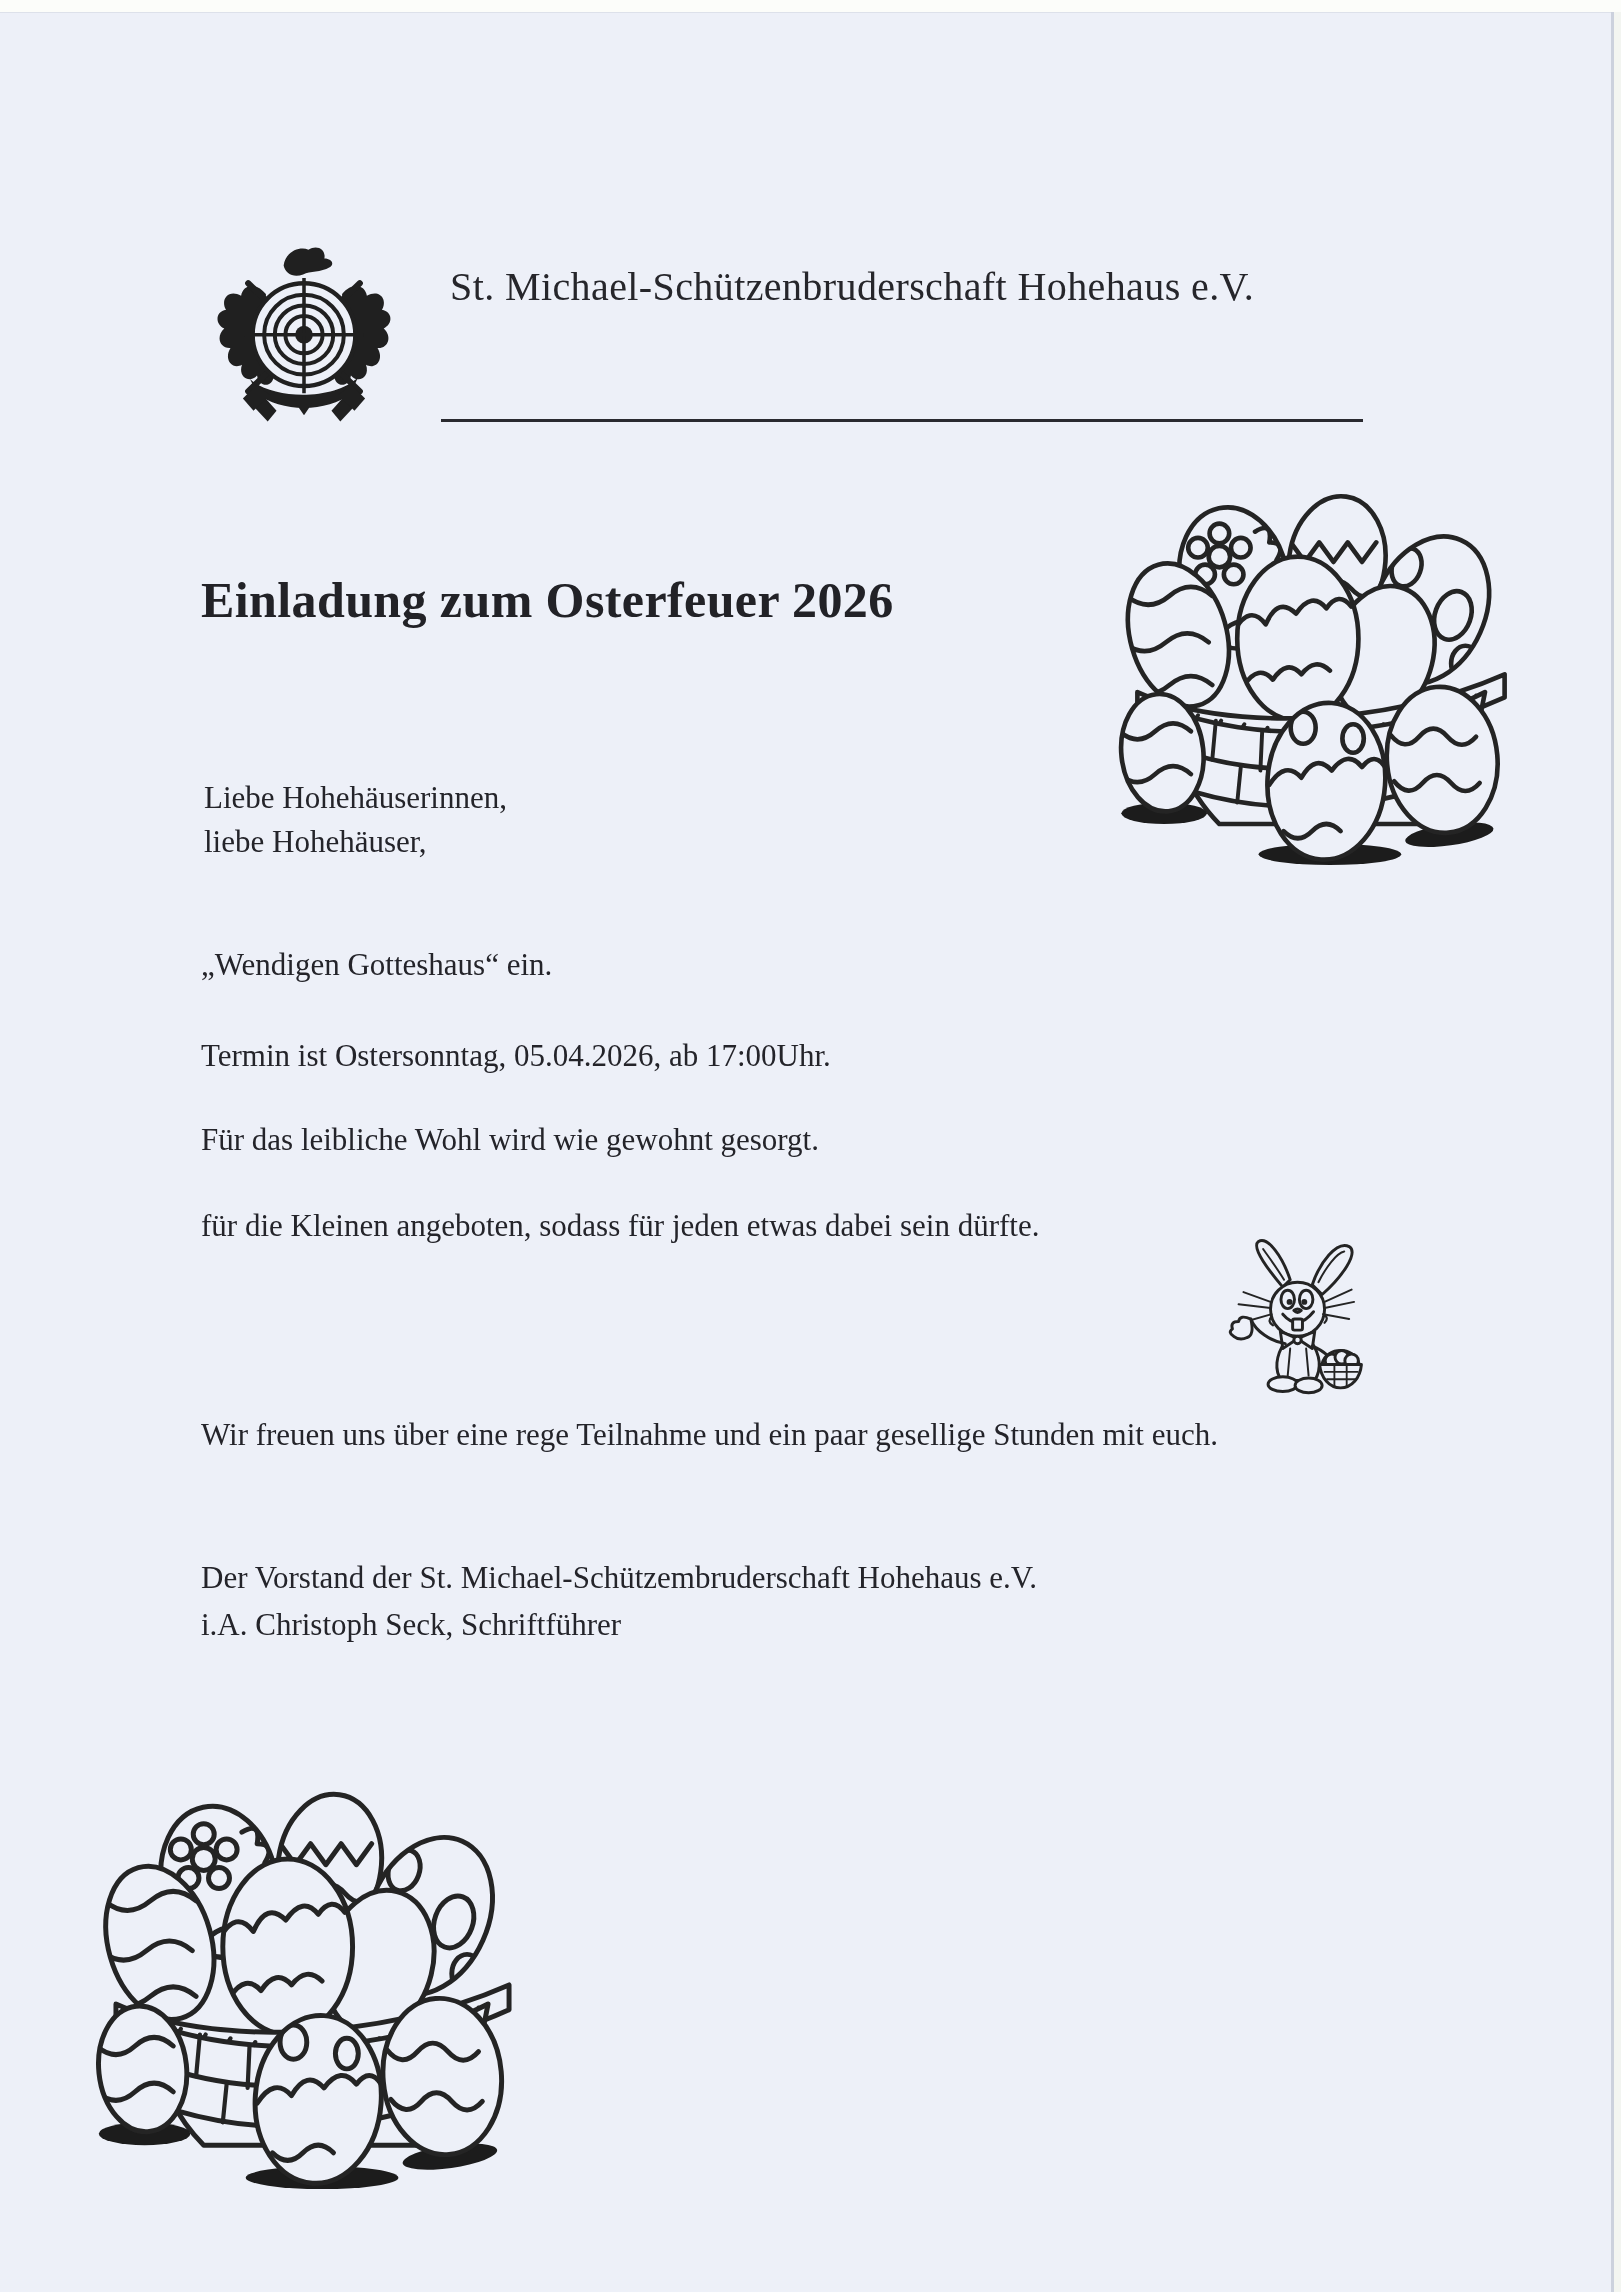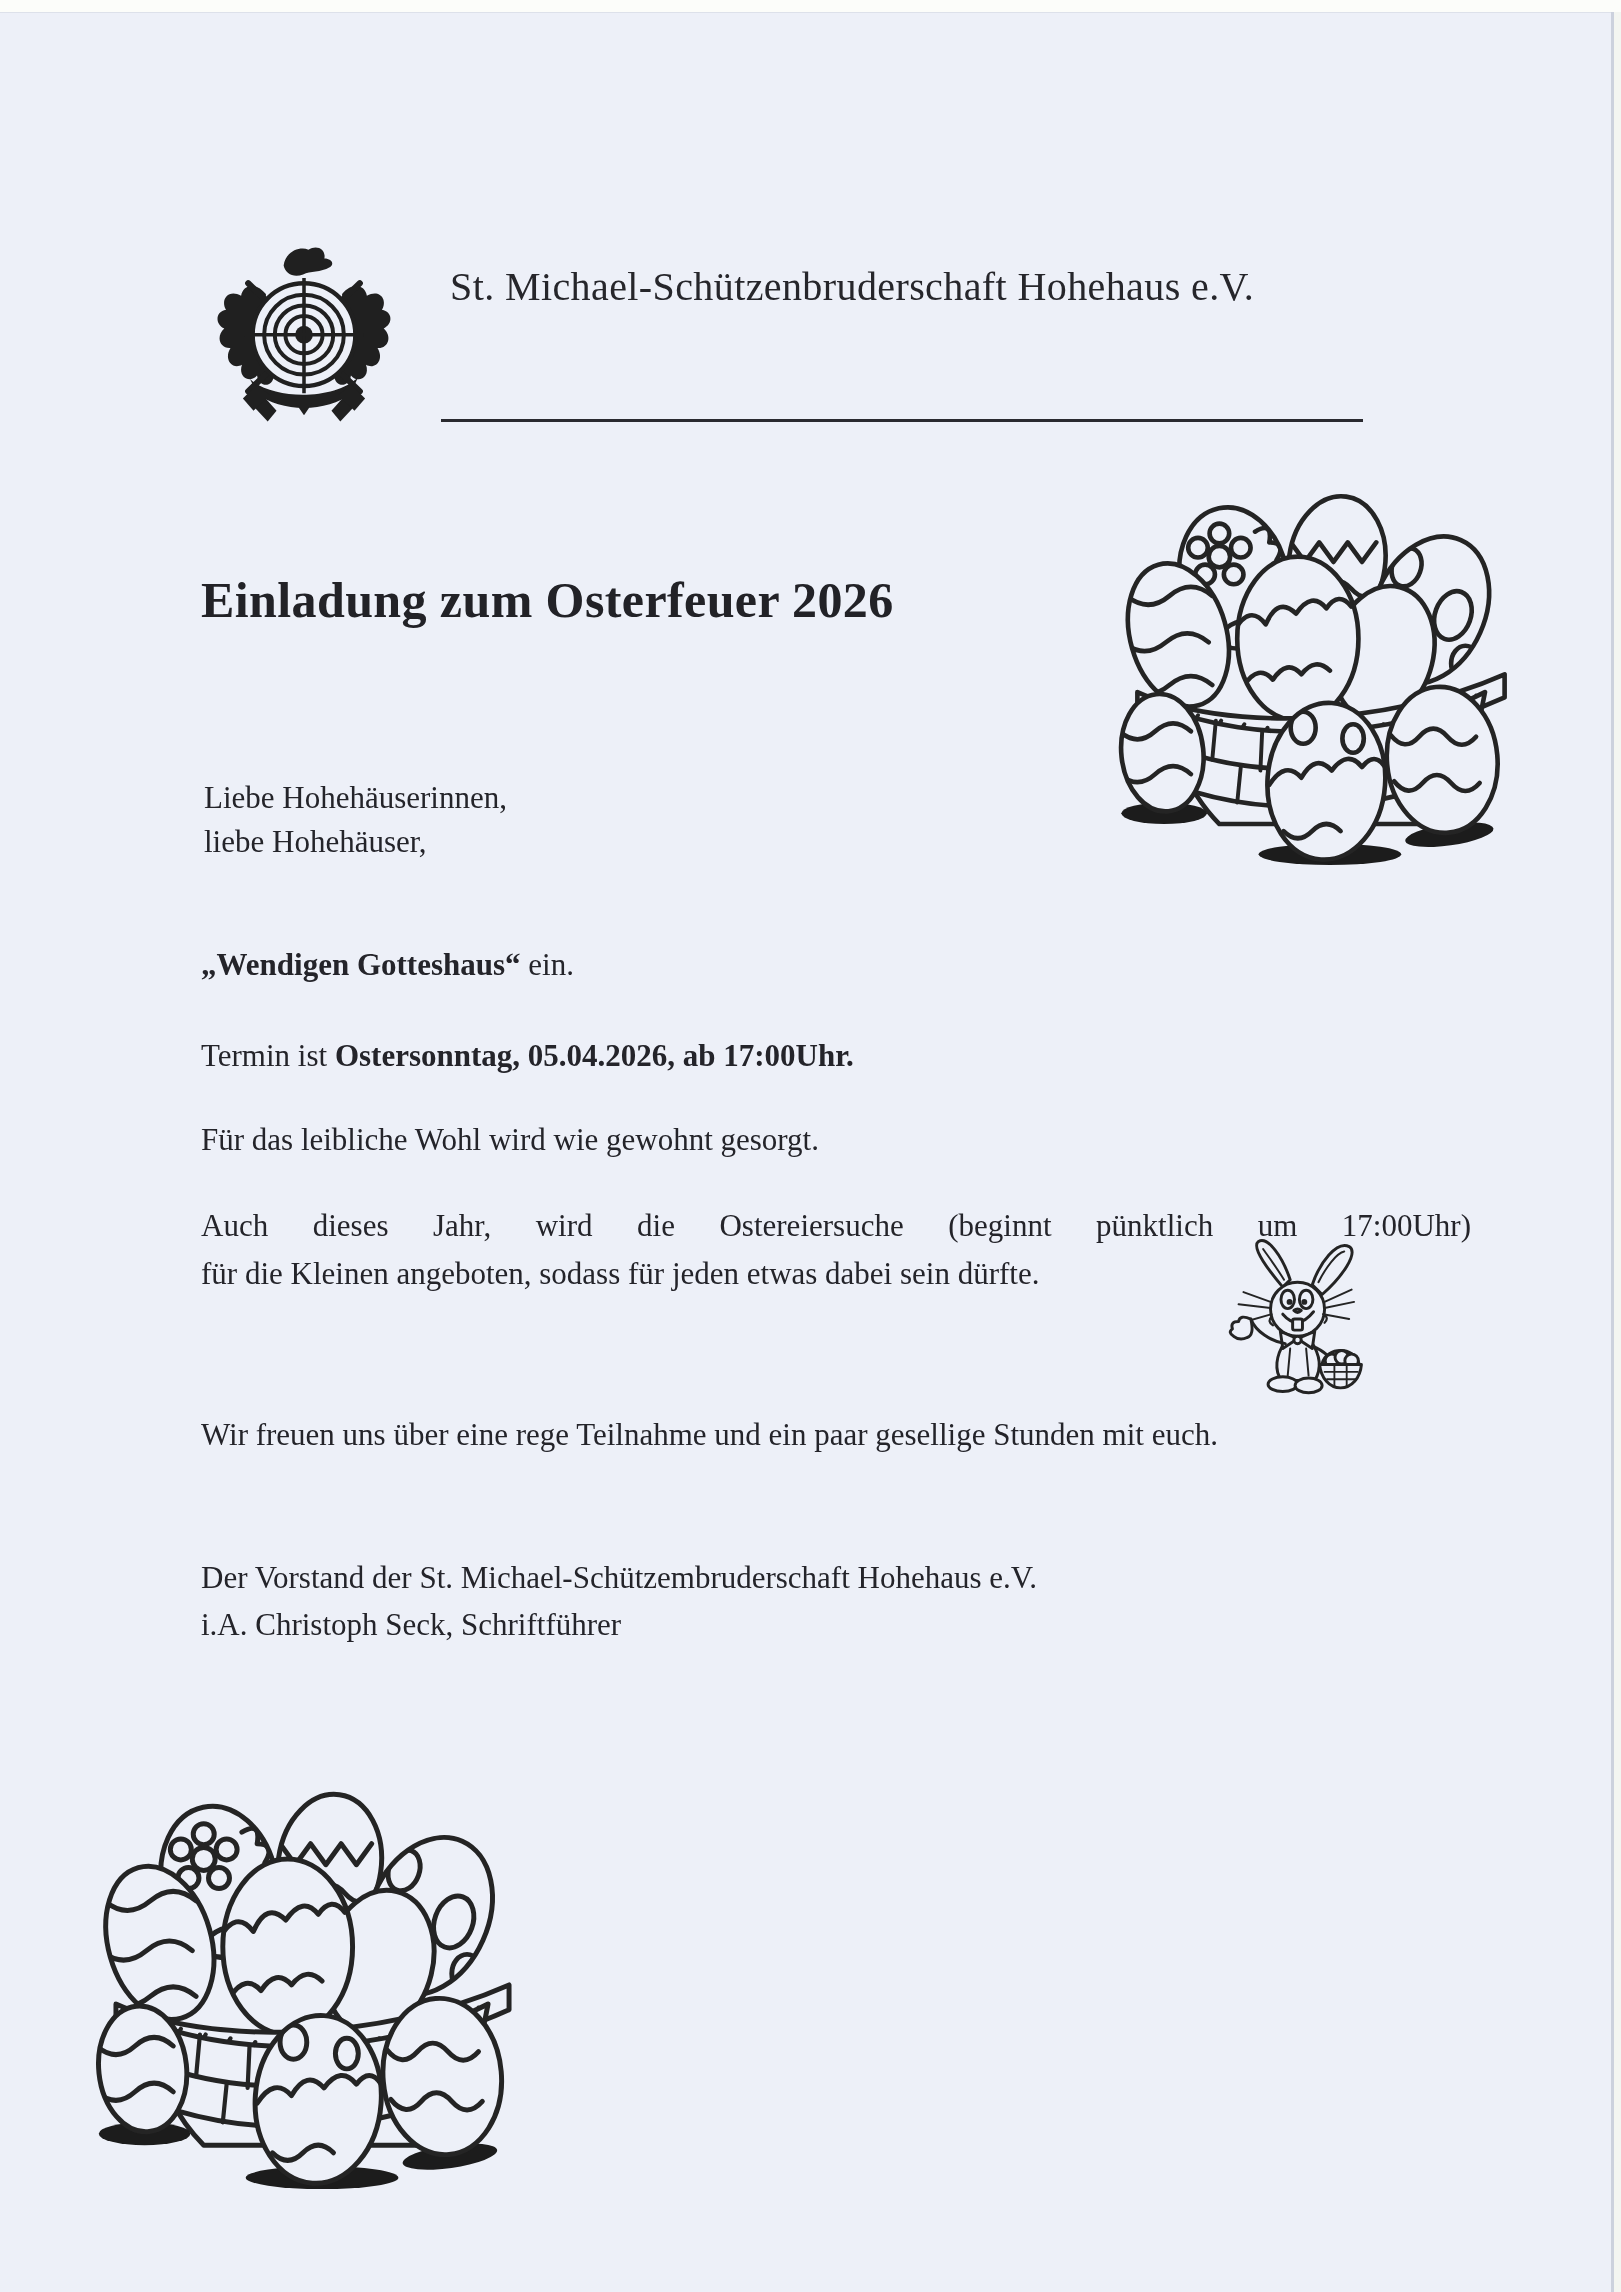--- a/index.html
+++ b/index.html
@@ -28,21 +28,21 @@
   .txt{font-size:31px;line-height:44px;color:#24242a}
   .greeting{left:204px;top:776px}
   .para{margin:0}
   .p-invitation{left:201px;top:899px;width:1281px}
   .p-termin{left:201px;top:1034px;white-space:nowrap}
   .p-wohl{left:201px;top:1118px;white-space:nowrap}
   .p-eiersuche{left:201px;top:1202px;width:1270px;line-height:48px}
   .p-eiersuche .just{text-align:justify;text-align-last:justify}
   .p-teilnahme{left:201px;top:1413px;white-space:nowrap}
   .signature{left:201px;top:1554px;line-height:47px}
-  strong{font-weight:bold}
+  strong{font-weight:normal}
 </style>
 </head>
 <body>
 
 <svg width="0" height="0" style="position:absolute" aria-hidden="true">
   <defs>
     <clipPath id="cE1">
         <ellipse cx="66" cy="56" rx="30" ry="40" transform="rotate(-12 66 56)"></ellipse>
       </clipPath>
     <clipPath id="cE2">
@@ -229,21 +229,20 @@
   <strong>„Wendigen Gotteshaus“</strong><span> ein.</span>
 </p>
 
 <p class="abs txt para p-termin">
   <span>Termin ist </span><strong>Ostersonntag, 05.04.2026, ab 17:00Uhr.</strong>
 </p>
 
 <p class="abs txt para p-wohl">Für das leibliche Wohl wird wie gewohnt gesorgt.</p>
 
 <div class="abs txt para p-eiersuche">
-  <div class="just">Auch dieses Jahr, wird die Ostereiersuche (beginnt pünktlich um 17:00Uhr)</div>
   <div>für die Kleinen angeboten, sodass für jeden etwas dabei sein dürfte.</div>
 </div>
 
 <div class="abs bunny">
   <svg width="100%" height="100%" viewBox="0 0 140 140">
       <use href="#sym-bunny"></use>
     </svg>
 </div>
 
 <p class="abs txt para p-teilnahme">Wir freuen uns über eine rege Teilnahme und ein paar gesellige Stunden mit euch.</p>

